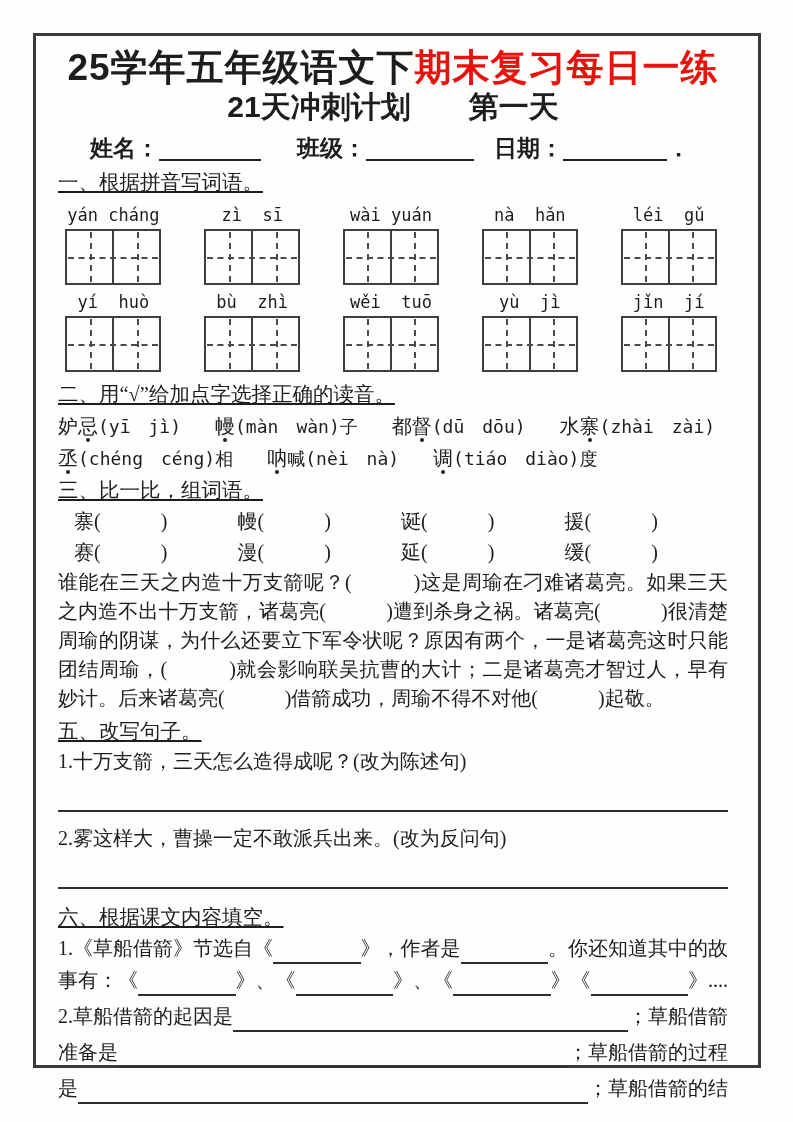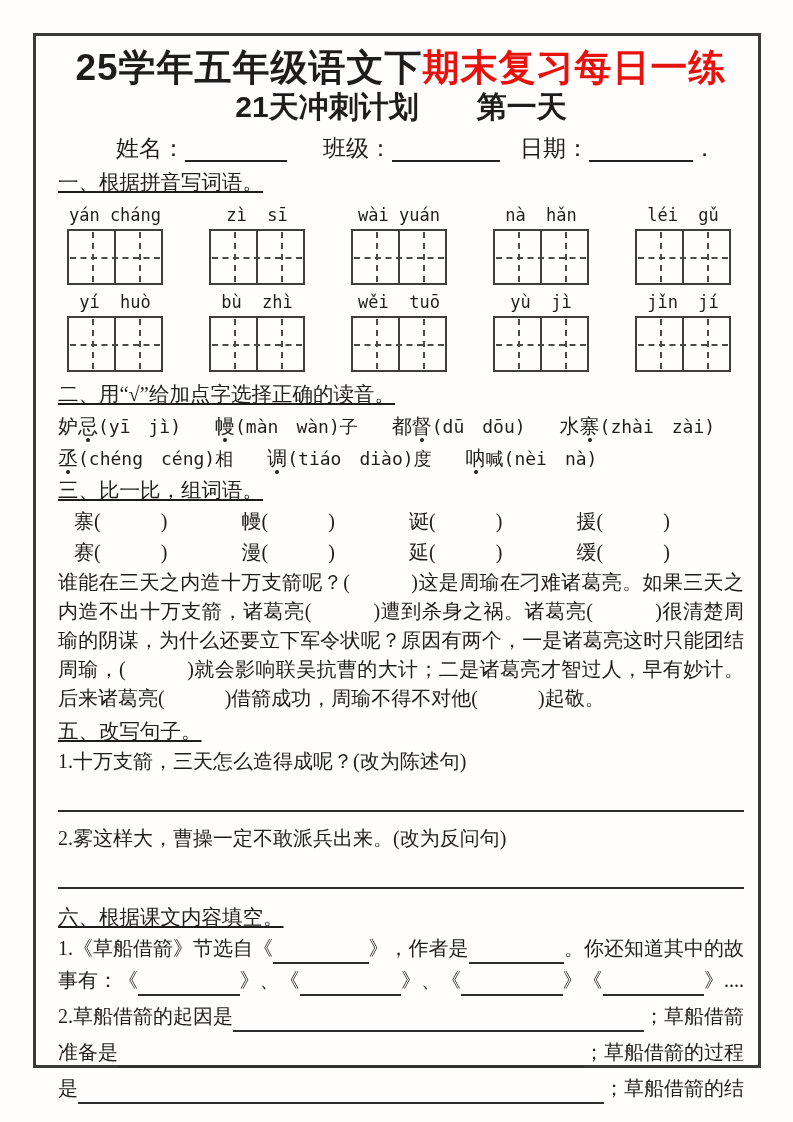--- a/index.html
+++ b/index.html
@@ -8,21 +8,21 @@
     background:#fffefc;
     font-family:"Liberation Serif","DejaVu Serif",serif;
     color:#1d1d1d;
     position:relative;
     overflow:hidden;
   }
   .frame{
     position:absolute;left:33px;top:33px;width:728px;height:1035px;
     border:3px solid #3a3a3a;
     box-sizing:border-box;
-    padding:10px 14px 8px 22px;
+    padding:10px 30px 8px 22px;
   }
   
   .title{
     text-align:center;
     font-family:"Liberation Sans","DejaVu Sans",sans-serif;
     font-weight:bold;
     font-size:37px;
     letter-spacing:1px;
     line-height:1.2;
     white-space:nowrap;
@@ -30,23 +30,23 @@
   .title .red{color:#e8120c;}
   .subtitle{
     text-align:center;
     font-family:"Liberation Sans","DejaVu Sans",sans-serif;
     font-weight:bold;
     font-size:30px;
     line-height:1.15;
   }
   .subtitle .gap{display:inline-block;width:58px;}
   .name-row{
-    display:flex;align-items:flex-end;
-    font-weight:normal;font-size:23px;
-    margin:10px 0 6px 58px;
+    display:flex;align-items:center;
+    font-weight:bold;font-size:23px;
+    margin:10px 0 6px 32px;
     line-height:1.2;
   }
   .name-row .u{
     display:inline-block;height:22px;
     border-bottom:2px solid #222;
   }
   .u-name{width:102px;margin-right:36px;}
   .u-class{width:108px;margin-right:20px;}
   .u-date{width:104px;}
   
@@ -203,22 +203,22 @@
   <div class="sec-title mt8">二、用“√”给加点字选择正确的读音。</div>
 
   <div class="s2-line">
     <span class="item"><span>妒</span><span class="du">忌</span><span class="mono">(yī　jì)</span></span>
     <span class="item"><span></span><span class="du">幔</span><span class="mono">(màn　wàn)子</span></span>
     <span class="item"><span>都</span><span class="du">督</span><span class="mono">(dū　dōu)</span></span>
     <span class="item"><span>水</span><span class="du">寨</span><span class="mono">(zhài　zài)</span></span>
   </div>
   <div class="s2-line">
     <span class="item"><span></span><span class="du">丞</span><span class="mono">(chéng　céng)相</span></span>
+    <span class="item"><span></span><span class="du">呐</span><span class="mono">喊(nèi　nà)</span></span>
     <span class="item"><span></span><span class="du">调</span><span class="mono">(tiáo　diào)度</span></span>
-    <span class="item"><span></span><span class="du">呐</span><span class="mono">喊(nèi　nà)</span></span>
   </div>
 
   <div class="sec-title mt2">三、比一比，组词语。</div>
   <div class="s3-row">
     <span>寨(　　　)</span>
     <span>幔(　　　)</span>
     <span>诞(　　　)</span>
     <span>援(　　　)</span>
   </div>
   <div class="s3-row">

